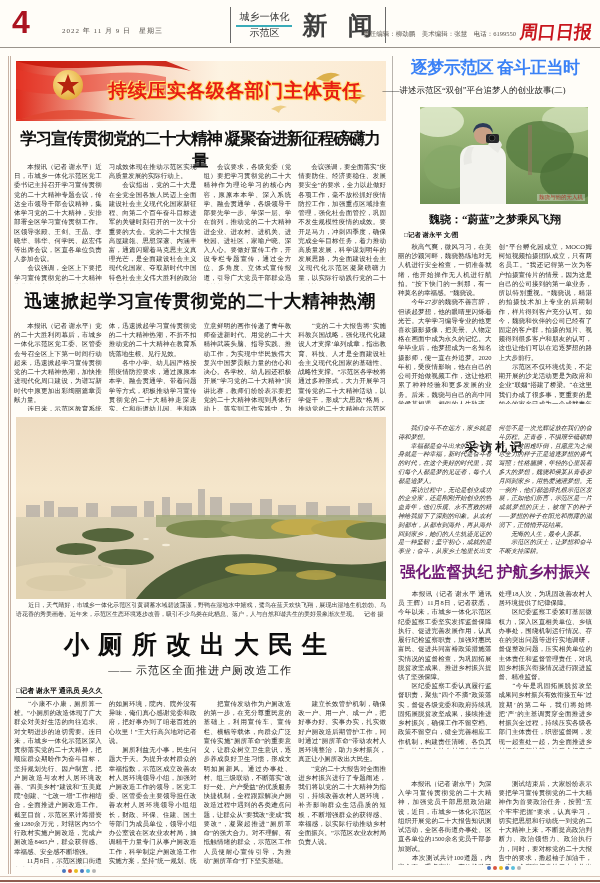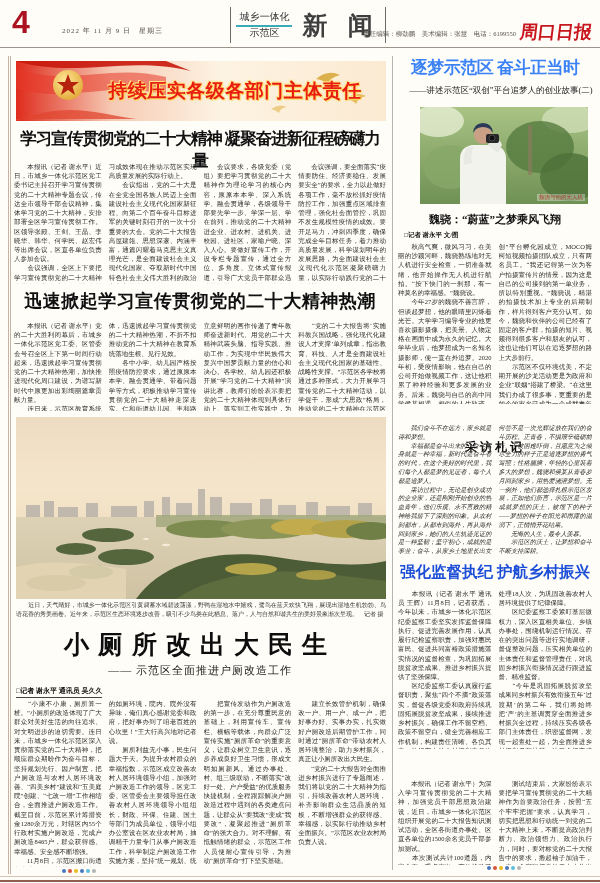--- a/index.html
+++ b/index.html
@@ -39,31 +39,31 @@
   .body2{left:14px;top:321px;width:372px;height:90px;}
   .photo1{left:16px;top:417px;width:370px;height:182px;}
   .photo1 svg{width:100%;height:100%;display:block;}
   .caption1{left:16px;top:601px;width:370px;font-size:6px;line-height:1.45;text-align:justify;color:#333;}
   .h3{left:14px;top:628px;width:372px;text-align:center;font-size:25px;font-weight:700;letter-spacing:9px;color:#0d0d0d;}
   .h3sub{left:14px;top:663px;width:372px;text-align:center;font-size:11px;letter-spacing:1px;color:#222;}
   .byline3{left:16px;top:686px;font-size:7px;font-weight:700;color:#111;border-bottom:1px solid #444;padding-bottom:1px;}
   .body3{left:14px;top:699px;width:372px;height:168px;}
   
   .rh1{left:398px;top:56px;width:194px;text-align:center;font-size:17px;font-weight:900;letter-spacing:-0.5px;color:#3b82f6;}
-  .rh1sub{left:404px;top:85px;width:194px;text-align:center;font-size:8.5px;color:#222;}
+  .rh1sub{left:377px;top:85px;width:194px;text-align:center;font-size:8.5px;color:#222;}
   .rphoto{left:420px;top:107px;width:168px;height:97px;}
   .rphoto svg{width:100%;height:100%;display:block;}
   .rphotocap{position:absolute;right:3px;bottom:3px;font-size:5.5px;color:#a8402e;background:rgba(255,255,255,0.35);padding:0 2px;}
   .rsubhead{left:398px;top:212px;width:194px;text-align:center;font-size:11px;font-weight:900;color:#111;}
   .rbyline{left:404px;top:231px;font-size:6.5px;font-weight:700;color:#111;}
   .rbody1{left:398px;top:242px;width:194px;height:162px;}
   .notestitle{left:398px;top:407px;width:194px;text-align:center;font-size:12px;font-weight:900;letter-spacing:3px;color:#101010;margin-top:32px;}
   .notesbody{left:398px;top:424px;width:194px;height:133px;}
   .notesbody .tcol{font-style:italic;font-size:6.2px;}
-  .rh2{left:398px;top:562px;width:194px;text-align:center;font-size:15.5px;font-weight:900;color:#1d4ed8;}
+  .rh2{left:398px;top:562px;width:194px;text-align:center;font-size:15.5px;font-weight:900;color:#701a75;}
   .rbody2{left:398px;top:589px;width:194px;height:160px;}
   .rh3{left:396px;top:752px;width:198px;text-align:center;font-size:13px;font-weight:900;letter-spacing:-0.5px;color:#101010;}
   .rbody3{left:398px;top:779px;width:194px;height:86px;}
   
   .dots{display:flex;gap:2px;align-items:center;}
   .dots span{width:4px;height:4px;border-radius:50%;display:inline-block;}
 </style>
 </head>
 <body>
 

